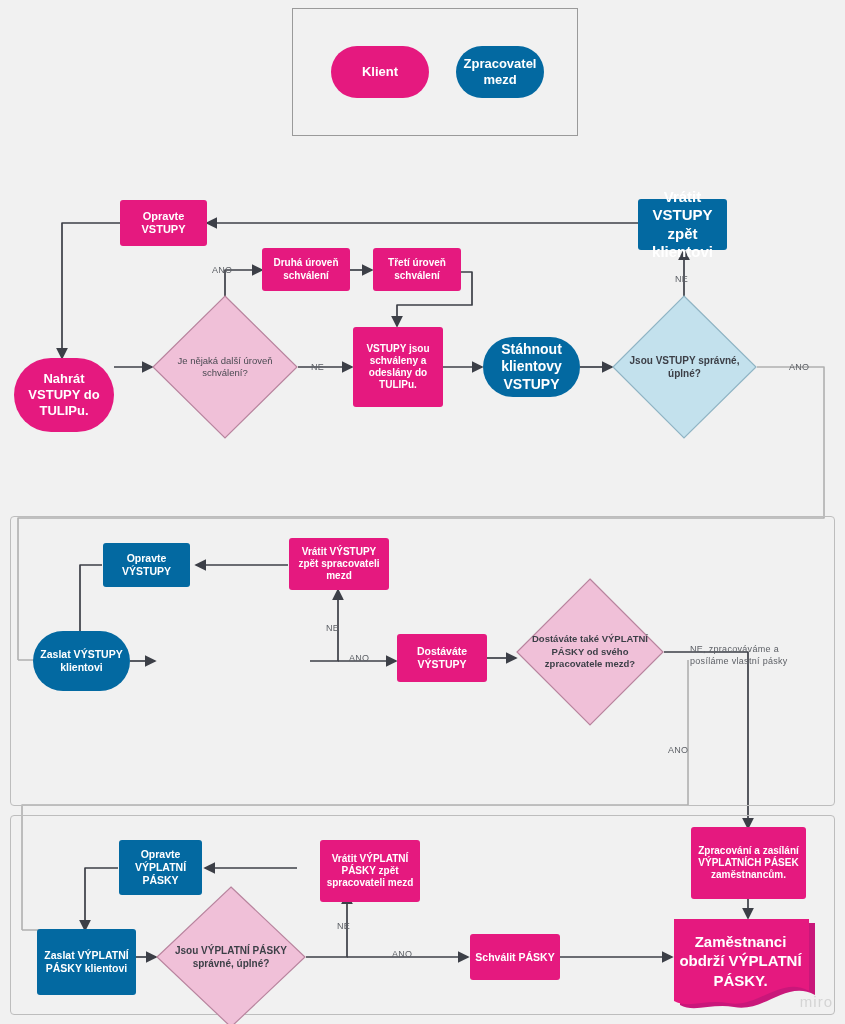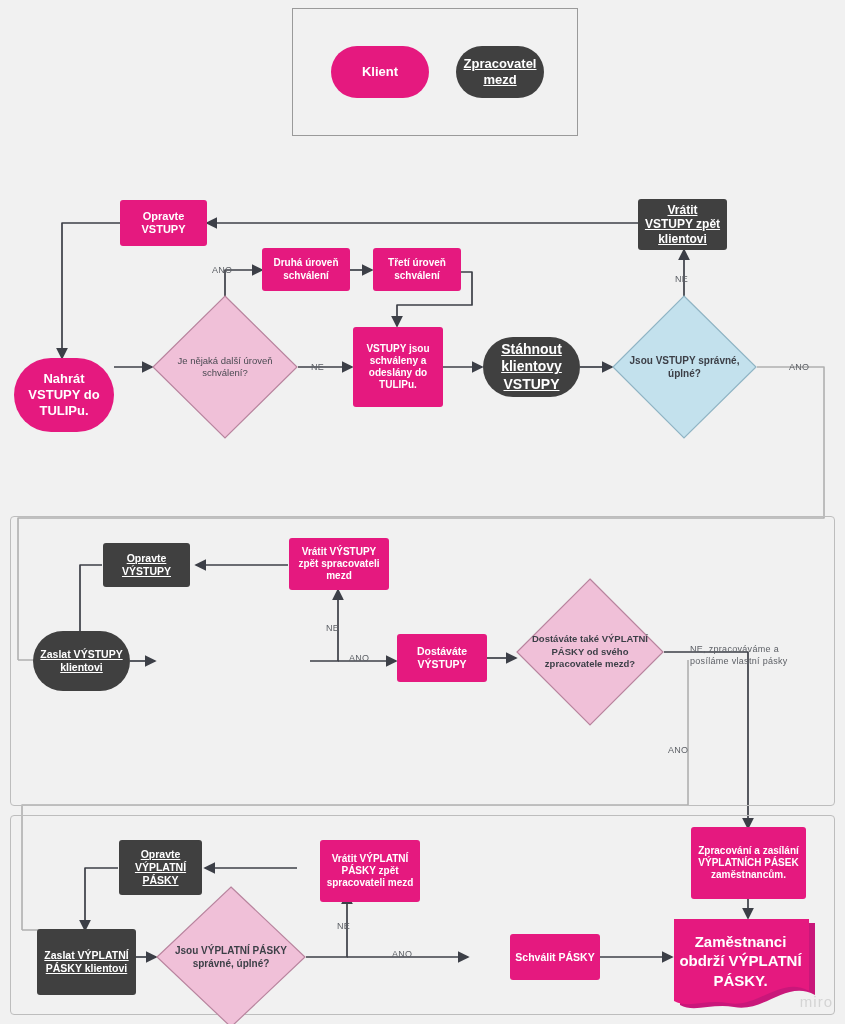--- a/index.html
+++ b/index.html
@@ -16,21 +16,21 @@
   .node {
     position: absolute;
     display: flex; align-items: center; justify-content: center;
     text-align: center;
     line-height: 1.22;
     z-index: 3;
   }
   .node > span { display: block; width: 100%; padding: 0 4px; }
 
   .pink   { background: #e5197f; color: #ffffff; font-weight: bold; }
-  .blue   { background: #404040; color: #ffffff; font-weight: bold; text-decoration: underline; }
+  .blue   { background: #0369a1; color: #ffffff; font-weight: bold; }
   .rect   { border-radius: 3px; }
   .oval   { border-radius: 999px; }
 
   .diamond {
     position: absolute;
     z-index: 3;
   }
   .diamond .dshape {
     position: absolute; left: 0; top: 0; width: 100%; height: 100%;
   }
@@ -196,21 +196,21 @@
     <span>Stáhnout klientovy VSTUPY</span>
   </div>
 
   <div class="diamond" style="left:612px; top:295px; width:145px; height:144px;">
     <svg class="dshape" viewBox="0 0 145 144">
       <polygon points="72,1 144,72 72,143 1,72" fill="#c3e1ed" stroke="#8fb4c4" stroke-width="1.2"></polygon>
     </svg>
     <div class="dlabel" style="font-size:10px;">Jsou VSTUPY správné, úplné?</div>
   </div>
 
-  <div class="node blue rect" style="left:638px; top:199px; width:89px; height:51px; font-size:12px;">
+  <div class="node blue rect" style="left:638px; top:199px; width:89px; height:51px; font-size:15px;">
     <span>Vrátit VSTUPY zpět klientovi</span>
   </div>
 
   <div class="edgelabel" style="left:212px; top:264px;">ANO</div>
   <div class="edgelabel" style="left:311px; top:361px;">NE</div>
   <div class="edgelabel" style="left:675px; top:273px;">NE</div>
   <div class="edgelabel" style="left:789px; top:361px;">ANO</div>
 
   <div class="sectionbox" style="left:10px; top:516px; width:825px; height:290px;"></div>
 
@@ -257,21 +257,21 @@
     <span>Zaslat VÝPLATNÍ PÁSKY klientovi</span>
   </div>
 
   <div class="diamond" style="left:156px; top:886px; width:150px; height:142px;">
     <svg class="dshape" viewBox="0 0 150 142">
       <polygon points="75,1 149,71 75,141 1,71" fill="#f0c0d8" stroke="#b8849e" stroke-width="1.2"></polygon>
     </svg>
     <div class="dlabel" style="font-size:10px;">Jsou VÝPLATNÍ PÁSKY správné, úplné?</div>
   </div>
 
-  <div class="node pink rect" style="left:470px; top:934px; width:90px; height:46px; font-size:10.5px;margin-left:40px;">
+  <div class="node pink rect" style="left:470px; top:934px; width:90px; height:46px; font-size:10.5px;">
     <span>Schválit PÁSKY</span>
   </div>
 
   <div class="node pink rect" style="left:691px; top:827px; width:115px; height:72px; font-size:10px;">
     <span>Zpracování a zasílání VÝPLATNÍCH PÁSEK zaměstnancům.</span>
   </div>
 
   <div class="docshape" style="left:672px; top:917px; width:150px; height:100px;">
     <svg viewBox="0 0 150 100" style="position:absolute;left:0;top:0;width:100%;height:100%;">
       <path d="M8 6 H143 V78 C115 62, 92 96, 62 90 C40 86, 22 96, 8 88 Z" fill="#c9177a"></path>

